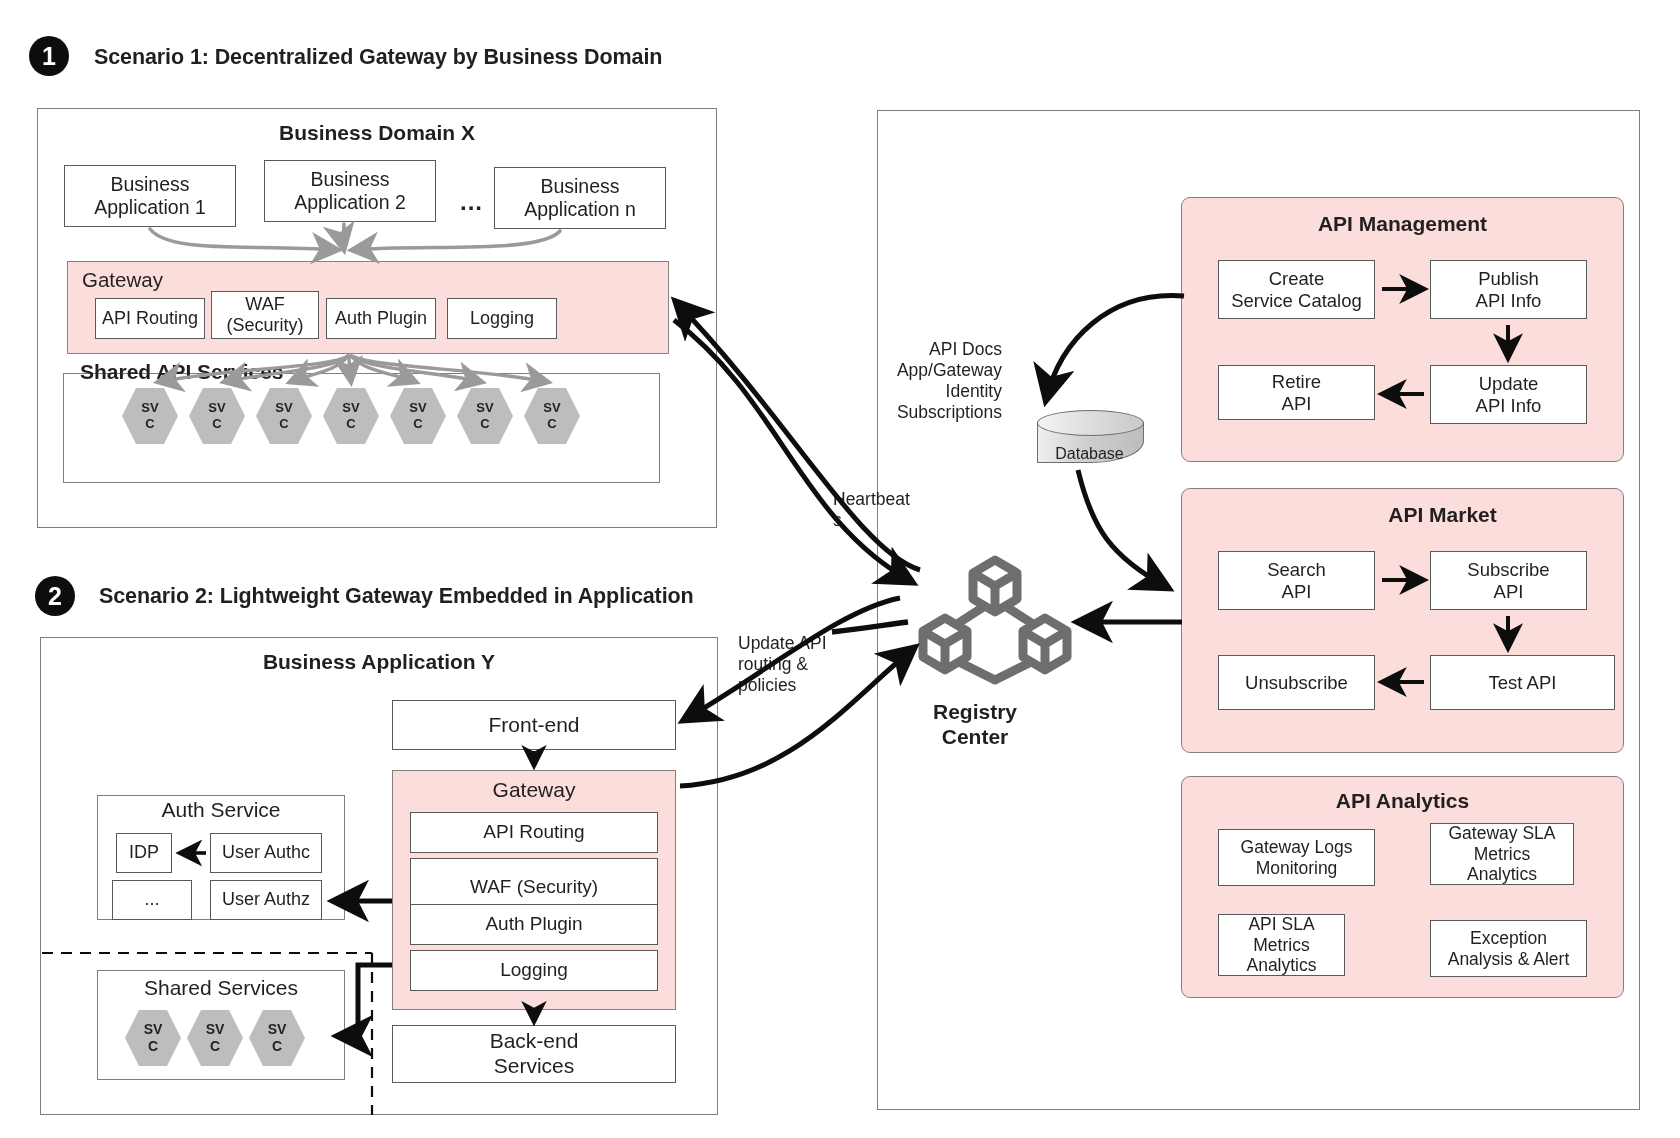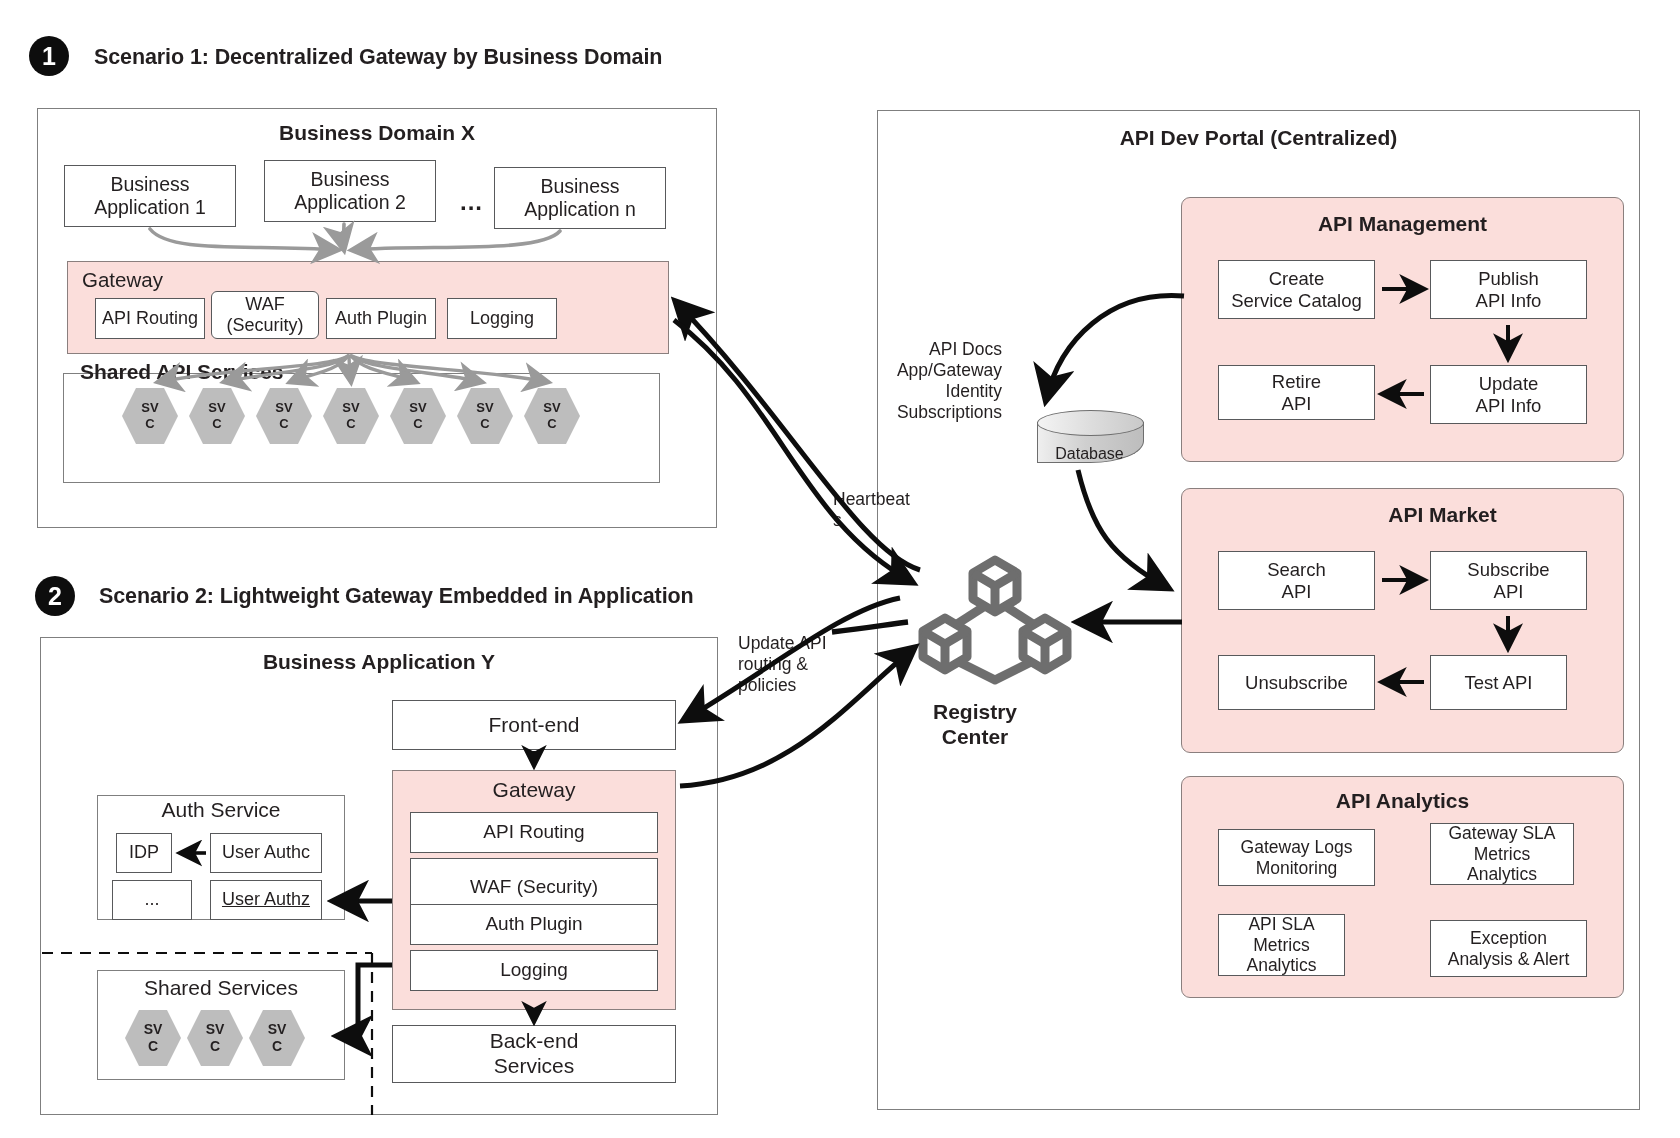--- a/index.html
+++ b/index.html
@@ -131,21 +131,21 @@
   </div>
   <div class="dots" style="left:460px;top:188px;">...</div>
   <div class="abs wbox ctr" style="left:494px;top:167px;width:172px;height:62px;flex-direction:column;">
     <span>Business</span>
     <span>Application n</span>
   </div>
 
   <div class="abs pink" style="left:67px;top:261px;width:602px;height:93px;"></div>
   <div class="abs gw-label" style="left:82px;top:268px;">Gateway</div>
   <div class="abs wbox ctr small" style="left:95px;top:298px;width:110px;height:41px;">API Routing</div>
-  <div class="abs wbox ctr small" style="left:211px;top:291px;width:108px;height:48px;flex-direction:column;border-radius:6px;">
+  <div class="abs wbox ctr small" style="left:211px;top:291px;width:108px;height:48px;flex-direction:column;">
     <span>WAF</span>
     <span>(Security)</span>
   </div>
   <div class="abs wbox ctr small" style="left:326px;top:298px;width:110px;height:41px;">Auth Plugin</div>
   <div class="abs wbox ctr small" style="left:447px;top:298px;width:110px;height:41px;">Logging</div>
 
   <div class="abs outer" style="left:63px;top:373px;width:597px;height:110px;border-width:1.4px;"></div>
   <div class="abs" style="left:80px;top:360px;font-size:21px;font-weight:bold;">Shared API Services</div>
   <div class="hex" style="left:122px;top:388px;width:56px;height:56px;">
       <div><span>SV</span><br><span>C</span></div>
@@ -187,36 +187,35 @@
   <div class="abs wbox ctr" style="left:392px;top:1025px;width:284px;height:58px;flex-direction:column;font-size:21px;">
     <span>Back-end</span>
     <span>Services</span>
   </div>
 
   <div class="abs outer" style="left:97px;top:795px;width:248px;height:125px;border-width:1.4px;"></div>
   <div class="abs" style="left:97px;top:798px;width:248px;text-align:center;font-size:21px;">Auth Service</div>
   <div class="abs wbox ctr small" style="left:116px;top:833px;width:56px;height:40px;">IDP</div>
   <div class="abs wbox ctr small" style="left:112px;top:880px;width:80px;height:40px;">...</div>
   <div class="abs wbox ctr small" style="left:210px;top:833px;width:112px;height:40px;">User Authc</div>
-  <div class="abs wbox ctr small" style="left:210px;top:880px;width:112px;height:40px;text-decoration:underline;">User Authz</div>
+  <div class="abs wbox ctr small" style="left:210px;top:880px;width:112px;height:40px;">User Authz</div>
 
   <div class="abs outer" style="left:97px;top:970px;width:248px;height:110px;border-width:1.4px;"></div>
   <div class="abs" style="left:97px;top:976px;width:248px;text-align:center;font-size:21px;">Shared Services</div>
   <div class="hex big" style="left:125px;top:1010px;width:56px;height:56px;">
       <div><span>SV</span><br><span>C</span></div>
     </div>
   <div class="hex big" style="left:187px;top:1010px;width:56px;height:56px;">
       <div><span>SV</span><br><span>C</span></div>
     </div>
   <div class="hex big" style="left:249px;top:1010px;width:56px;height:56px;">
       <div><span>SV</span><br><span>C</span></div>
     </div>
 
   <div class="abs outer" style="left:877px;top:110px;width:763px;height:1000px;"></div>
-  <div class="abs outer-title" style="left:877px;top:126px;width:763px;">API Dev Portal (Centralized)</div>
 
   <div class="abs pink rounded" style="left:1181px;top:197px;width:443px;height:265px;"></div>
   <div class="abs wbox ctr" style="left:1218px;top:260px;width:157px;height:59px;flex-direction:column;font-size:18.5px;">
     <span>Create</span>
     <span>Service Catalog</span>
   </div>
   <div class="abs panel-title" style="left:1181px;top:212px;width:443px;">API Management</div>
   <div class="abs wbox ctr" style="left:1430px;top:260px;width:157px;height:59px;flex-direction:column;font-size:18.5px;">
     <span>Publish</span>
     <span>API Info</span>
@@ -233,21 +232,21 @@
   <div class="abs pink rounded" style="left:1181px;top:488px;width:443px;height:265px;"></div>
   <div class="abs panel-title" style="left:1181px;top:503px;width:523px;">API Market</div>
   <div class="abs wbox ctr" style="left:1218px;top:551px;width:157px;height:59px;flex-direction:column;font-size:18.5px;">
     <span>Search</span>
     <span>API</span>
   </div>
   <div class="abs wbox ctr" style="left:1430px;top:551px;width:157px;height:59px;flex-direction:column;font-size:18.5px;">
     <span>Subscribe</span>
     <span>API</span>
   </div>
-  <div class="abs wbox ctr" style="left:1430px;top:655px;width:137px;height:55px;font-size:18.5px;">Test API</div>
+  <div class="abs wbox ctr" style="left:1430px;top:655px;width:185px;height:55px;font-size:18.5px;">Test API</div>
   <div class="abs wbox ctr" style="left:1218px;top:655px;width:157px;height:55px;font-size:18.5px;">Unsubscribe</div>
 
   <div class="abs pink rounded" style="left:1181px;top:776px;width:443px;height:222px;"></div>
   <div class="abs panel-title" style="left:1181px;top:789px;width:443px;">API Analytics</div>
   <div class="abs wbox ctr" style="left:1218px;top:829px;width:157px;height:57px;flex-direction:column;font-size:17.5px;">
     <span>Gateway Logs</span>
     <span>Monitoring</span>
   </div>
   <div class="abs wbox ctr" style="left:1430px;top:823px;width:144px;height:62px;flex-direction:column;font-size:17.5px;">
     <span>Gateway SLA</span>

